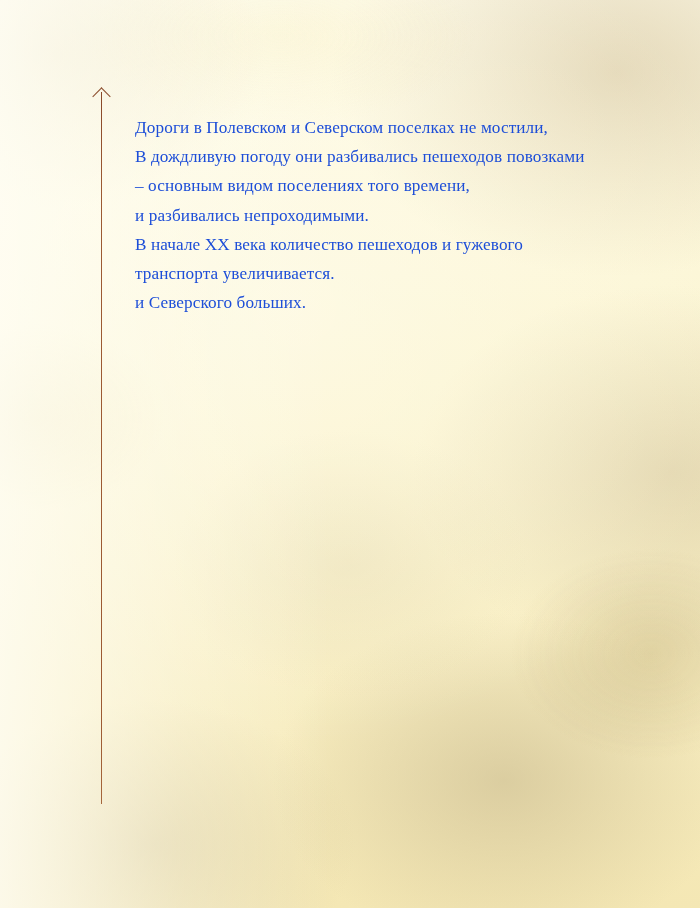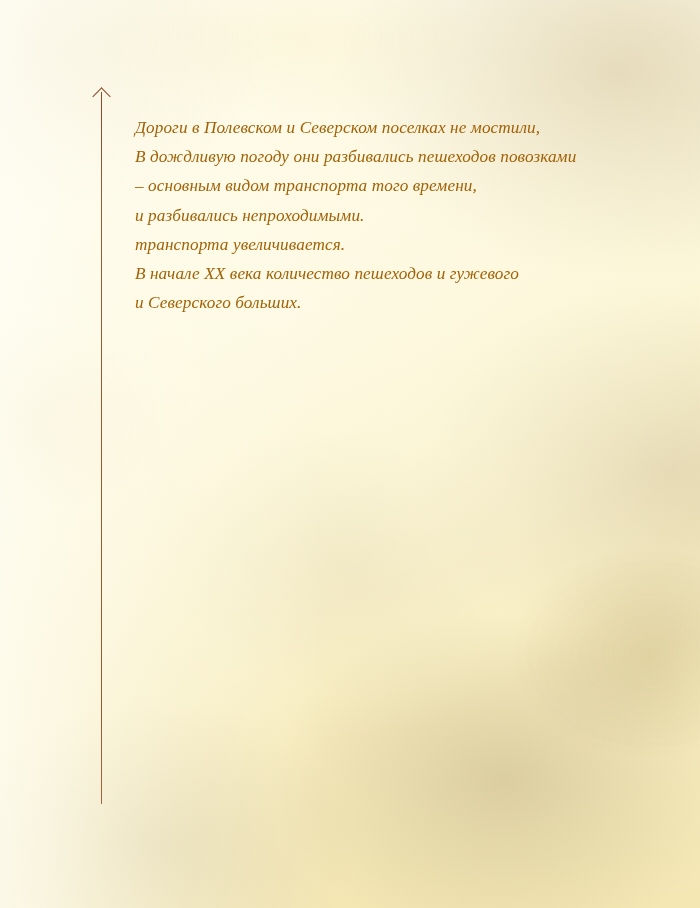--- a/index.html
+++ b/index.html
@@ -105,24 +105,23 @@
 
   
   .text-block {
     position: absolute;
     left: 135px;
     top: 113px;
     width: 520px;
   }
   .text-line {
     font-family: "Liberation Serif", serif;
-    font-style: italic;
     font-size: 17.2px;
     line-height: 29.2px;
-    color: #a16207;
+    color: #1d4ed8;
     white-space: pre;
     letter-spacing: 0.1px;
   }
 </style>
 </head>
 <body>
 
 <div class="page">
   <div class="bg-base"></div>
   <div class="wash-a"></div>
@@ -131,19 +130,19 @@
   <div class="vignette"></div>
   <div class="left-light"></div>
 
   <div class="rule-tip"></div>
   <div class="rule-cap"></div>
   <div class="rule"></div>
 
   <div class="text-block">
     <div class="text-line">Дороги в Полевском и Северском поселках не мостили,</div>
     <div class="text-line">В дождливую погоду они разбивались пешеходов повозками</div>
-    <div class="text-line">– основным видом транспорта того времени,</div>
+    <div class="text-line">– основным видом поселениях того времени,</div>
     <div class="text-line">и разбивались непроходимыми.</div>
+    <div class="text-line">В начале XX века количество пешеходов и гужевого</div>
     <div class="text-line">транспорта увеличивается.</div>
-    <div class="text-line">В начале XX века количество пешеходов и гужевого</div>
     <div class="text-line">и Северского больших.</div>
   </div>
 </div>
 
 </body></html>

